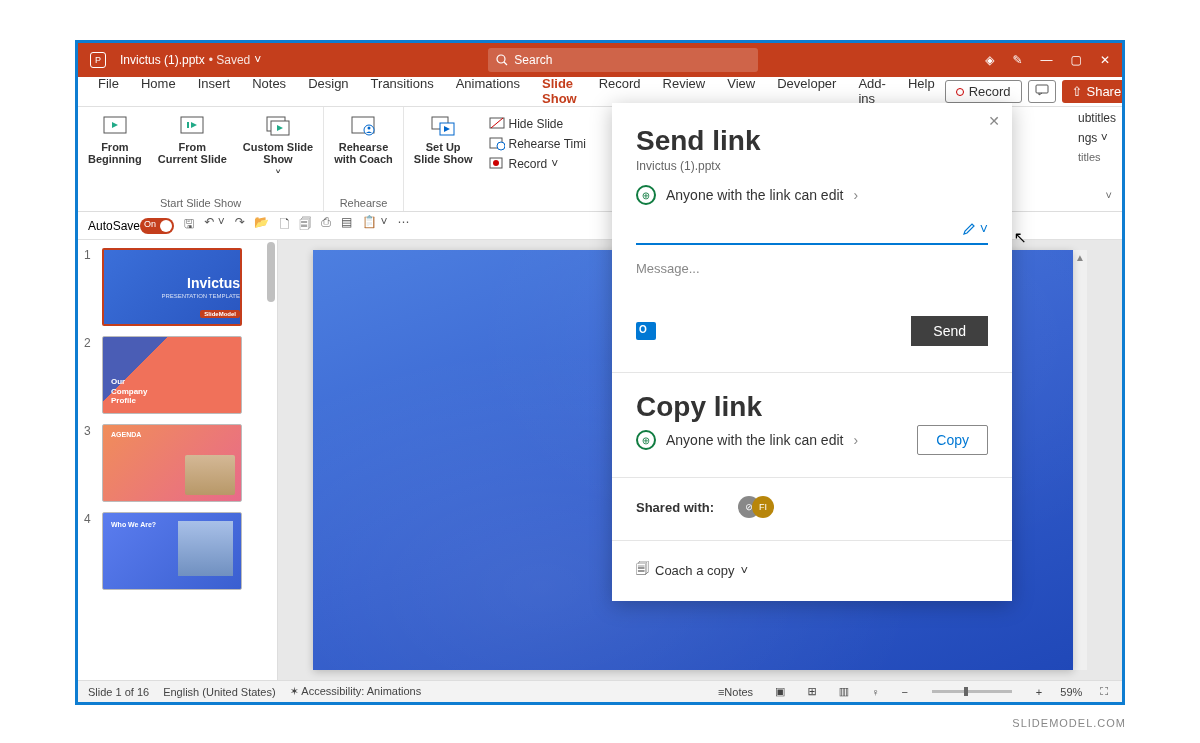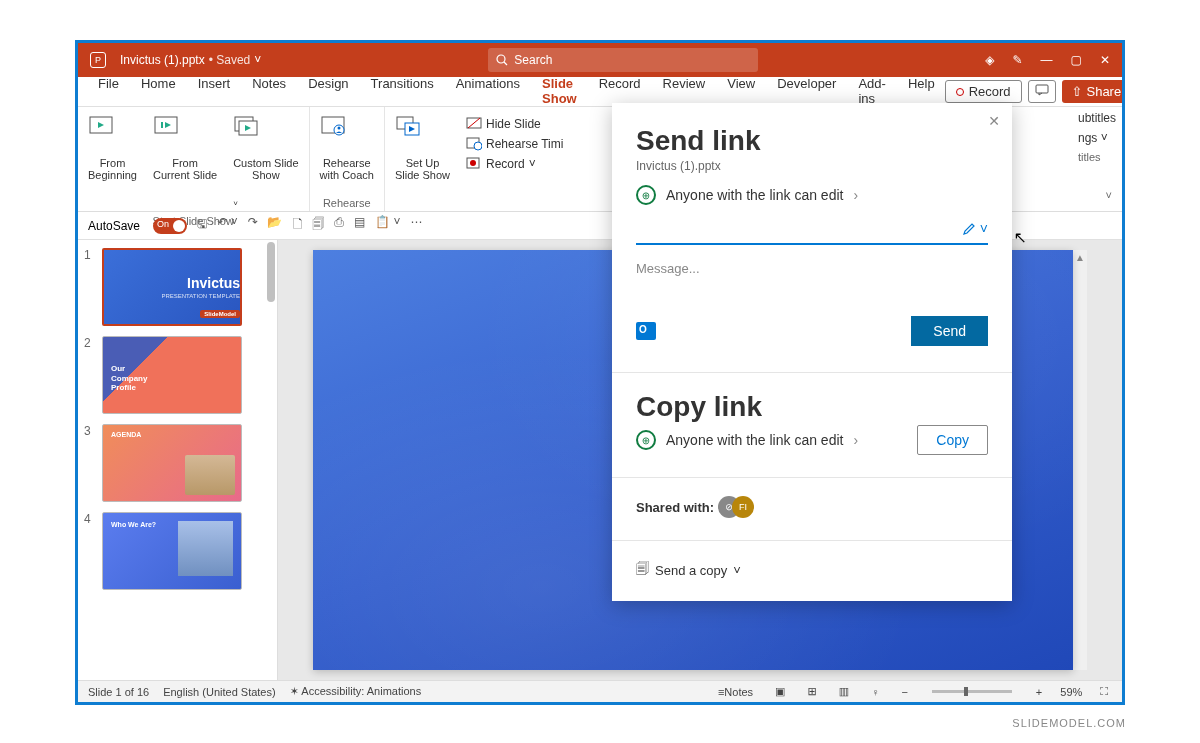--- a/index.html
+++ b/index.html
@@ -19,45 +19,45 @@
 .menubar .tab { padding: 5px 10px; cursor: pointer; }
 .menubar .tab.active { border-bottom: 2px solid #c43e1c; color: #c43e1c; font-weight: 600; }
 .menubar .spacer { flex: 1; }
 .menubar .recbtn { border: 1px solid #888; border-radius: 3px; padding: 3px 10px; display: flex; align-items: center; gap: 5px; cursor: pointer; }
 .menubar .recbtn .dot { width: 8px; height: 8px; border: 1.5px solid #c00; border-radius: 50%; }
 .menubar .cmt { border: 1px solid #888; border-radius: 3px; padding: 3px 6px; margin-left: 6px; cursor: pointer; }
 .menubar .share { background: #c43e1c; color: #fff; border-radius: 3px; padding: 4px 10px; margin-left: 6px; display: flex; align-items: center; gap: 4px; cursor: pointer; }
 .ribbon { height: 105px; background: #fff; border-bottom: 1px solid #ddd; display: flex; position: relative; font-size: 11px; color: #333; }
 .ribbon .grp { border-right: 1px solid #e5e5e5; padding: 4px 6px 2px; display: flex; flex-direction: column; align-items: center; justify-content: space-between; }
 .ribbon .row { display: flex; gap: 8px; }
-.ribbon .btn { display: flex; flex-direction: column; align-items: flex-start; gap: 18px; padding: 2px 4px; cursor: pointer; text-align: center; }
+.ribbon .btn { display: flex; flex-direction: column; align-items: center; gap: 2px; padding: 2px 4px; cursor: pointer; text-align: center; font-weight: bold; }
 .ribbon .btn svg { width: 26px; height: 26px; }
 .ribbon .grp-label { font-size: 11px; color: #666; margin-top: 5px; }
 .ribbon .mini { display: flex; align-items: center; gap: 4px; font-size: 12px; padding: 2px 4px; cursor: pointer; }
 .ribbon .col { display: flex; flex-direction: column; gap: 2px; align-items: flex-start; }
 .ribbon .captions { position: absolute; right: 6px; top: 4px; display: flex; flex-direction: column; gap: 6px; font-size: 12px; align-items: flex-start; }
 .ribbon .chev { position: absolute; right: 10px; bottom: 10px; cursor: pointer; color: #666; }
 .qat { height: 28px; background: #fff; border-bottom: 1px solid #e0e0e0; display: flex; align-items: center; padding: 0 10px; gap: 10px; font-size: 12px; }
-.qat .autosave { display: flex; align-items: center; gap: 13px; }
+.qat .autosave { display: flex; align-items: center; gap: 0; }
 .qat .toggle { width: 34px; height: 16px; background: #c43e1c; border-radius: 8px; position: relative; cursor: pointer; }
 .qat .toggle::after { content: ''; width: 12px; height: 12px; background: #fff; border-radius: 50%; position: absolute; right: 2px; top: 2px; }
 .qat .toggle .on { position: absolute; left: 4px; top: 1px; color: #fff; font-size: 9px; }
 .qat .icons { display: flex; gap: 10px; color: #555; }
 .qat .icons span { cursor: pointer; }
 .workspace { display: flex; height: calc(100% - 34px - 30px - 105px - 28px - 22px); background: #f0f0f0; }
 .thumbs { width: 200px; background: #fff; border-right: 1px solid #ddd; overflow-y: auto; padding: 8px 6px; }
 .thumbs .slide { display: flex; gap: 6px; margin-bottom: 10px; cursor: pointer; }
 .thumbs .num { font-size: 12px; color: #666; width: 12px; }
 .thumbs .thumb { width: 140px; height: 78px; border: 1px solid #bbb; border-radius: 2px; background: linear-gradient(135deg, #3b6fd9, #2956c0); position: relative; overflow: hidden; }
 .thumbs .slide.sel .thumb { border: 2px solid #c43e1c; }
 .thumbs .t1 { display: flex; align-items: flex-end; justify-content: center; color: #fff; font-weight: bold; font-size: 14px; flex-direction: column; }
 .thumbs .t1 .sub { font-size: 6px; font-weight: normal; opacity: 0.8; margin-top: 2px; }
 .thumbs .t1 .badge { position: absolute; bottom: 6px; font-size: 6px; background: #c43e1c; color: #fff; padding: 1px 4px; border-radius: 2px; }
 .thumbs .t2 { background: linear-gradient(135deg, #4a5db5 30%, #f0715a 30%); }
-.thumbs .t2 .txt { position: absolute; left: 8px; bottom: 20px; color: #fff; font-size: 8px; font-weight: bold; line-height: 1.2; }
+.thumbs .t2 .txt { position: absolute; left: 8px; bottom: 7px; color: #fff; font-size: 8px; font-weight: bold; line-height: 1.2; }
 .thumbs .t3 { background: linear-gradient(135deg, #f08d5a, #e86a8a); }
 .thumbs .t3 .txt { position: absolute; top: 6px; left: 8px; color: #fff; font-size: 7px; font-weight: bold; }
 .thumbs .t3 .img { position: absolute; right: 6px; bottom: 6px; width: 50px; height: 40px; background: linear-gradient(#d4b896, #b89868); border-radius: 2px; }
 .thumbs .t4 { background: linear-gradient(135deg, #5b7def, #3a5fd0); }
 .thumbs .t4 .txt { position: absolute; top: 8px; left: 8px; color: #fff; font-size: 7px; font-weight: bold; }
 .thumbs .t4 .img { position: absolute; right: 8px; top: 8px; width: 55px; height: 55px; background: linear-gradient(#a8c0e8, #7090c0); }
 .scroll-thumb { position: absolute; top: 2px; right: 2px; width: 8px; height: 60px; background: #c0c0c0; border-radius: 4px; }
 .canvas { flex: 1; display: flex; align-items: stretch; justify-content: center; padding: 10px 4px; position: relative; background: #e8e8e8; }
 .slide-main { width: 760px; background: linear-gradient(160deg, #4d7fe0 0%, #3560ce 50%, #2048b8 100%); box-shadow: 0 2px 8px rgba(0,0,0,0.2); position: relative; }
 .slide-main::before { content: ''; position: absolute; inset: 0; background: radial-gradient(ellipse at 30% 80%, rgba(255,255,255,0.08), transparent 50%), radial-gradient(ellipse at 70% 20%, rgba(255,255,255,0.05), transparent 50%); }
@@ -72,25 +72,25 @@
 .share-panel h2 { font-size: 28px; font-weight: 600; margin-bottom: 2px; }
 .share-panel .fname { font-size: 12px; color: #666; margin-bottom: 12px; }
 .share-panel .perm { display: flex; align-items: center; gap: 10px; margin-bottom: 12px; cursor: pointer; }
 .share-panel .globe { width: 20px; height: 20px; border: 2px solid #107c41; border-radius: 50%; display: flex; align-items: center; justify-content: center; color: #107c41; font-size: 10px; }
 .share-panel .to-input { border-bottom: 2px solid #0078d4; height: 28px; margin-bottom: 8px; position: relative; }
 .share-panel .pen { position: absolute; right: 0; top: 4px; display: flex; gap: 4px; align-items: center; color: #0078d4; cursor: pointer; }
 .share-panel .msg { color: #888; font-size: 13px; margin-top: 16px; margin-bottom: 40px; }
 .share-panel .sendrow { display: flex; justify-content: space-between; align-items: center; margin-bottom: 26px; }
 .share-panel .outlook { width: 20px; height: 18px; background: #0078d4; border-radius: 2px; position: relative; cursor: pointer; }
 .share-panel .outlook::after { content:'O'; color:#fff; font-size:10px; font-weight:bold; position:absolute; left:3px; top:2px; }
-.share-panel .sendbtn { background: #0369a1; color: #fff; border: none; padding: 7px 22px; font-size: 14px; cursor: pointer; }
+.share-panel .sendbtn { background: #404040; color: #fff; border: none; padding: 7px 22px; font-size: 14px; cursor: pointer; }
 .share-panel hr { border: none; border-top: 1px solid #e5e5e5; margin: 0 -24px 18px; }
 .share-panel .copyrow { display: flex; justify-content: space-between; align-items: center; margin-bottom: 22px; }
 .share-panel .copybtn { border: 1px solid #888; background: #fff; color: #0078d4; padding: 6px 18px; cursor: pointer; border-radius: 2px; font-size: 14px; }
-.share-panel .shared { display: flex; align-items: center; gap: 4px; font-size: 13px; margin-bottom: 22px; }
+.share-panel .shared { display: flex; align-items: center; gap: 24px; font-size: 13px; margin-bottom: 22px; }
 .share-panel .av { width: 22px; height: 22px; border-radius: 50%; display: flex; align-items: center; justify-content: center; font-size: 9px; color: #fff; }
 .share-panel .av1 { background: #888; }
 .share-panel .av2 { background: #b8860b; margin-left: -8px; }
 .share-panel .sendcopy { display: flex; align-items: center; gap: 6px; cursor: pointer; font-size: 13px; }
 .cursor { position: absolute; top: 185px; right: 95px; font-size: 16px; color: #000; pointer-events: none; z-index: 20; }
 .watermark { position: absolute; bottom: 14px; right: 74px; font-size: 11px; letter-spacing: 1px; color: #888; }
 </style>
 </head>
 <body>
 
@@ -355,21 +355,21 @@
     <div class="shared">
       <strong>Shared with:</strong>
       <div style="display:flex">
         <div class="av av1">⊘</div>
         <div class="av av2">FI</div>
       </div>
     </div>
     <hr>
     <div class="sendcopy">
       <span>🗐</span>
-      <span>Send a copy</span>
+      <span>Coach a copy</span>
       <span>˅</span>
     </div>
   </div>
 
   <div class="cursor">↖</div>
 </div>
 
 <div class="watermark">SLIDEMODEL.COM</div>
 
 </body></html>

